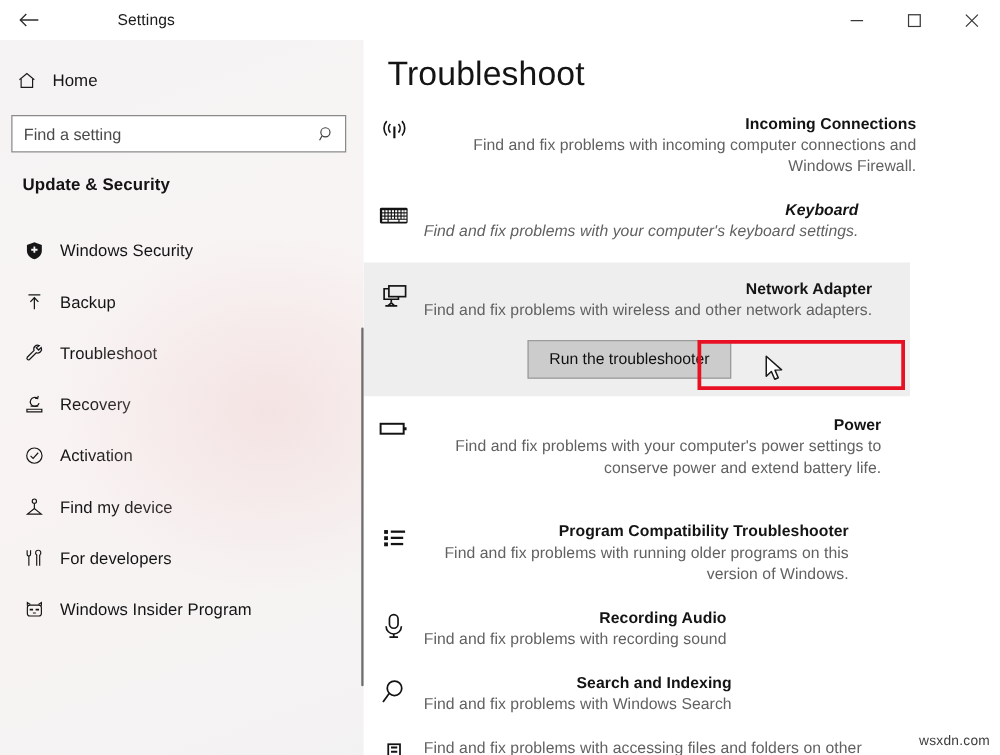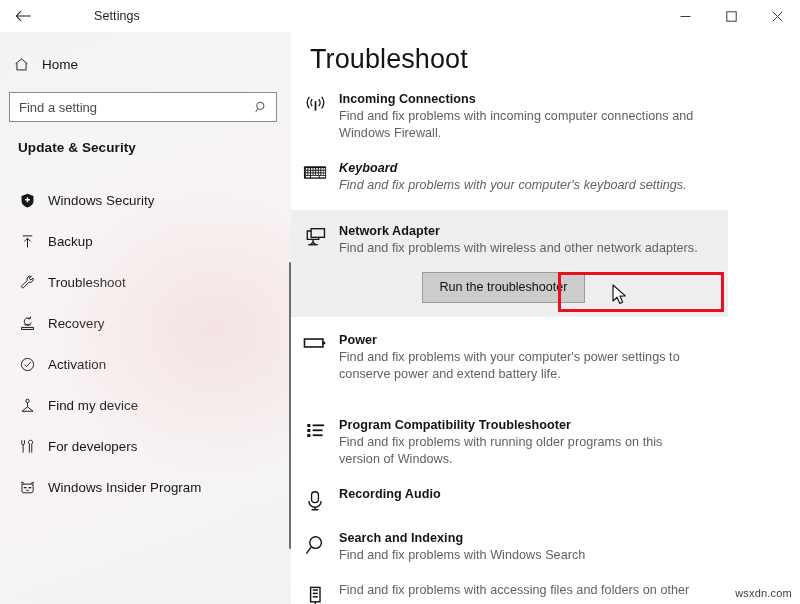--- a/index.html
+++ b/index.html
@@ -134,20 +134,21 @@
     font-size: 27px; font-weight: 300; color: #141414;
     letter-spacing: .1px;
   }
 
   .ts-list { position: absolute; left: 0; top: 88px; width: 509px; }
 
   .ts-item {
     position: relative;
     display: flex;
     padding: 3px 0 3px 0;
+    text-align: right;
   }
   .ts-item .ts-ic {
     width: 48px; min-width: 48px;
     display: flex; justify-content: center;
     padding-top: 4px;
     color: #131313;
   }
   .ts-item .ts-ic svg { display: block; }
   .ts-body { padding-right: 10px; }
   .ts-name {
@@ -450,20 +451,21 @@
         <div class="ts-ic">
           <svg width="20" height="22" viewBox="0 0 20 23" fill="none" stroke="currentColor" stroke-width="1.4">
             <rect x="6.4" y="1.8" width="7.2" height="11.4" rx="3.6"></rect>
             <path d="M3.6 11.6 a6.4 6.4 0 0 0 12.8 0"></path>
             <path d="M10 18 V20.4"></path>
             <path d="M6.4 20.6 h7.2" stroke-width="1.6"></path>
           </svg>
         </div>
         <div class="ts-body">
           <div class="ts-name">Recording Audio</div>
+          <div class="ts-desc">Find and fix problems with recording sound</div>
         </div>
       </div>
 
       <div class="ts-item" style="margin-top:12px;">
         <div class="ts-ic">
           <svg width="22" height="22" viewBox="0 0 22 22" fill="none" stroke="currentColor" stroke-width="1.4">
             <circle cx="11.6" cy="8.6" r="5.8"></circle>
             <path d="M7.3 12.8 L2.4 19.6"></path>
           </svg>
         </div>

